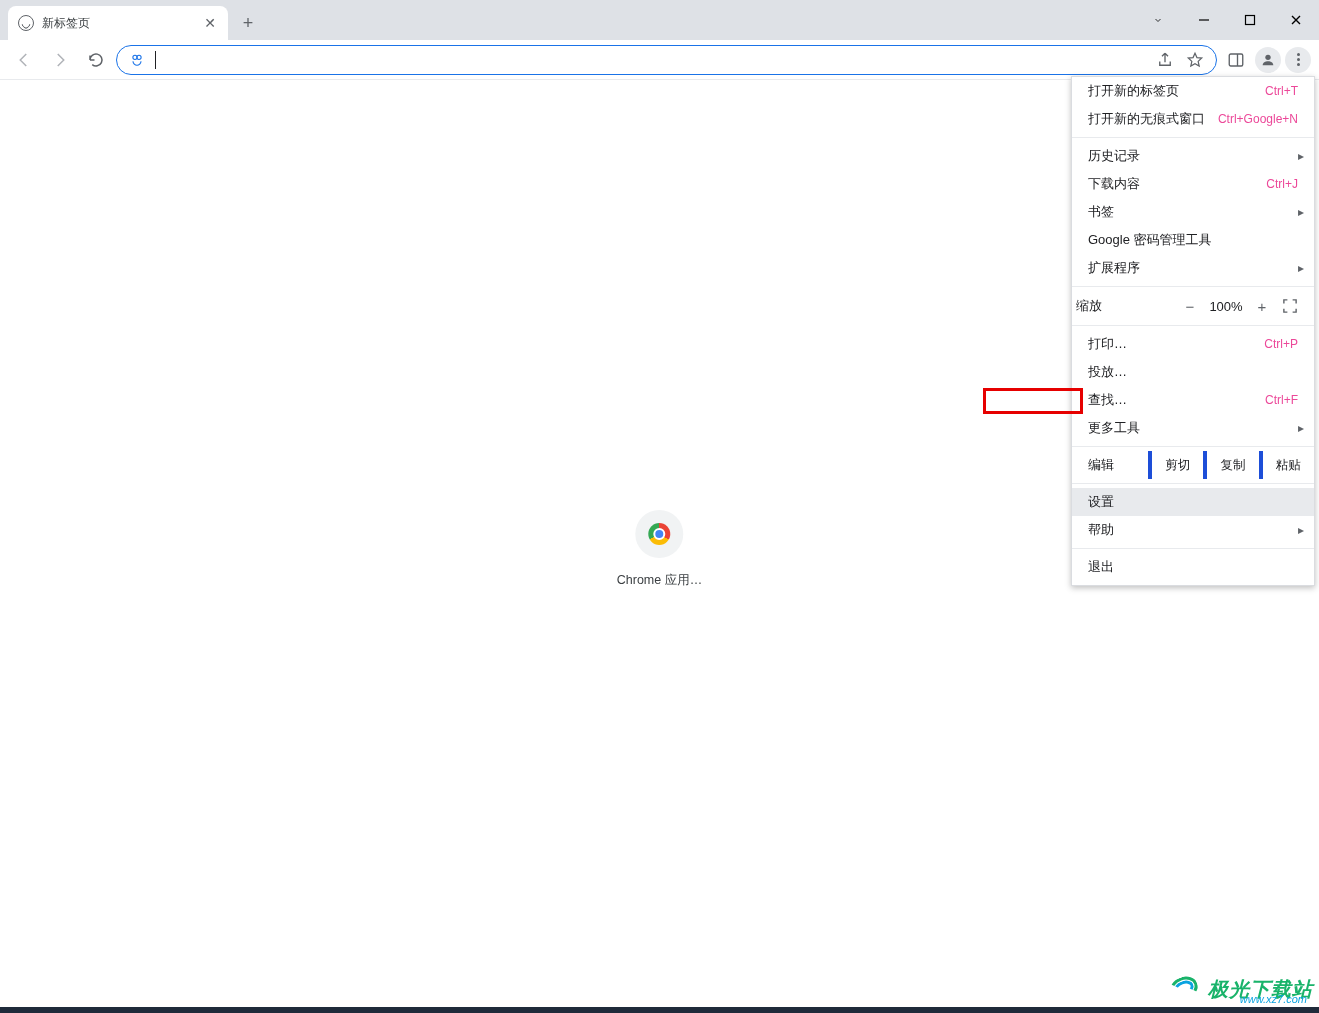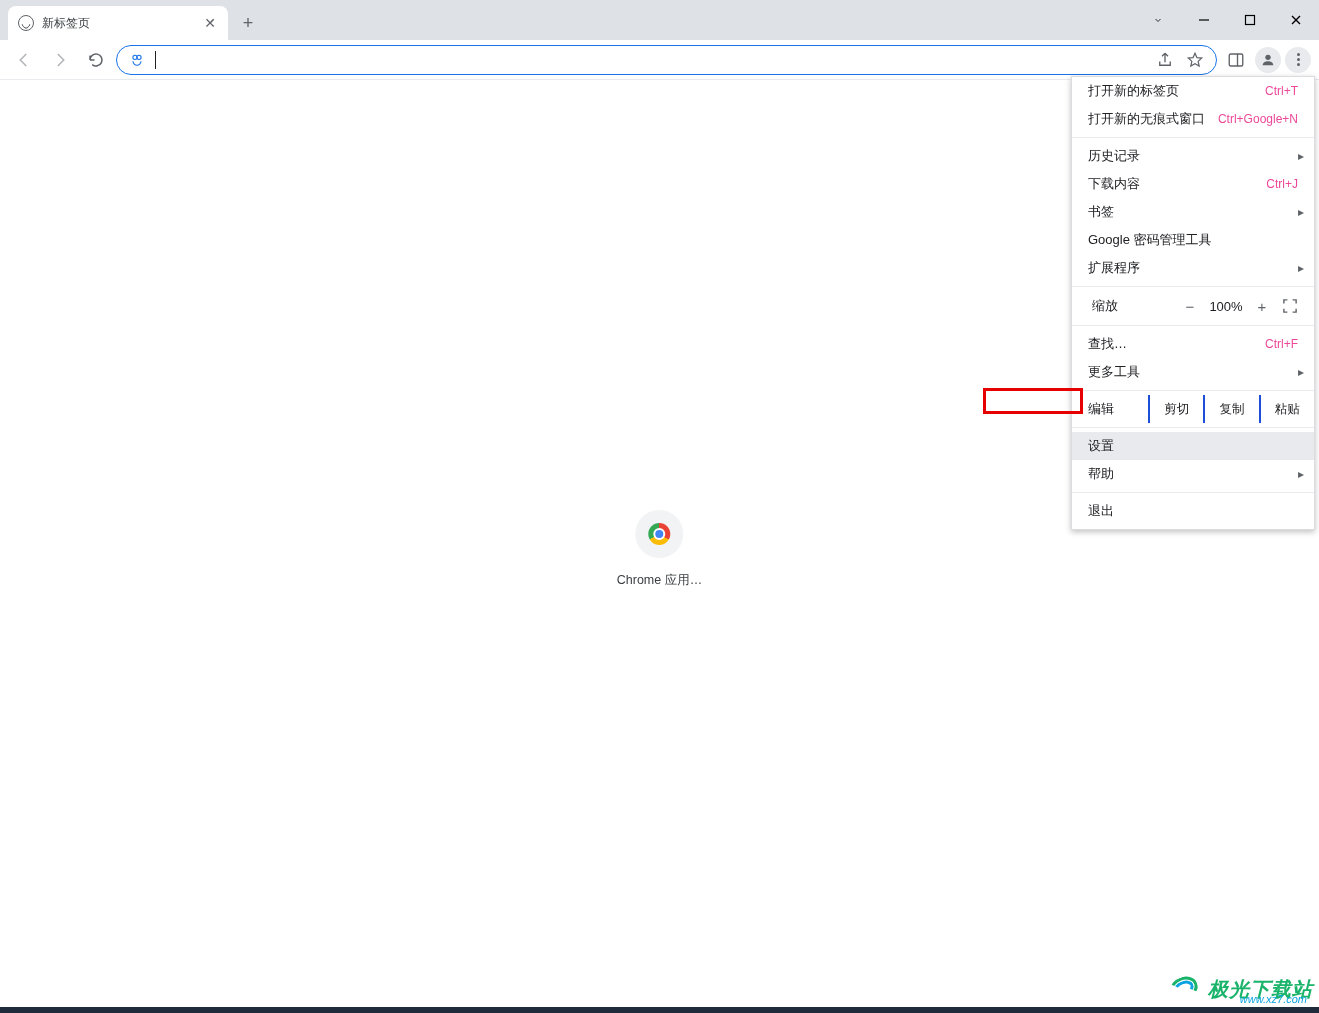--- a/index.html
+++ b/index.html
@@ -108,39 +108,39 @@
   }
   .dropdown .item {
     height:28px; display:flex; align-items:center; padding:0 16px;
     justify-content:space-between; cursor:pointer; position:relative;
   }
   .dropdown .item.highlight { background:#e8eaed; }
   .dropdown .item .shortcut-key { color:#ec4899; font-size:12px; }
   .dropdown .item .arrow { color:#5f6368; font-size:12px; position:absolute; right:10px; }
   .dropdown .sep { height:1px; background:#e8eaed; margin:4px 0; }
   .dropdown .zoom-row {
-    height:30px; display:flex; align-items:center; padding:0 10px 0 20px; gap:0;
+    height:30px; display:flex; align-items:center; padding:0 10px 0 4px; gap:0;
   }
   .dropdown .zoom-row .lbl { flex:0 0 60px; }
   .dropdown .zoom-row .spacer{ flex:1; }
   .dropdown .zoom-row .zbtn {
     width:28px; text-align:center; color:#5f6368; cursor:pointer; font-size:15px;
   }
   .dropdown .zoom-row .zval { width:44px; text-align:center; }
   .dropdown .zoom-row .full {
     width:28px; display:flex; align-items:center; justify-content:center; cursor:pointer;
   }
   .dropdown .zoom-row .full svg{width:14px;height:14px;}
   .dropdown .edit-row {
     height:28px; display:flex; align-items:center; padding:0 0 0 16px;
   }
   .dropdown .edit-row .lbl { flex:0 0 60px; }
   .dropdown .edit-row .ebtns { flex:1; display:flex; }
   .dropdown .edit-row .ebtn {
-    flex:1; text-align:center; border-left:2px solid #1d4ed8; height:28px;
+    flex:1; text-align:center; border-left:4px solid #1d4ed8; height:28px;
     display:flex;align-items:center;justify-content:center; cursor:pointer; font-size:12.5px;
   }
   .redbox {
     position:absolute; border:3px solid #e60000; pointer-events:none; z-index:200;
     left:983px; top:388px; width:100px; height:26px;
   }
 
   
   .taskbar {
     position:absolute; left:0; right:0; bottom:0; height:6px; background:#1f2a3a;
@@ -302,20 +302,27 @@
       <span class="zval">100%</span>
       <span class="zbtn">+</span>
       <span class="full">
         <svg viewBox="0 0 16 16">
             <path d="M1 5V1h4M15 5V1h-4M1 11v4h4M15 11v4h-4" fill="none" stroke="#5f6368" stroke-width="1.6"></path>
           </svg>
       </span>
     </div>
     <div class="sep"></div>
     <div class="item">
+      <span>打印…</span>
+      <span class="shortcut-key">Ctrl+P</span>
+    </div>
+    <div class="item">
+      <span>投放…</span>
+    </div>
+    <div class="item">
       <span>查找…</span>
       <span class="shortcut-key">Ctrl+F</span>
     </div>
     <div class="item">
       <span>更多工具</span>
       <span class="arrow">▸</span>
     </div>
     <div class="sep"></div>
     <div class="edit-row">
       <span class="lbl">编辑</span>

